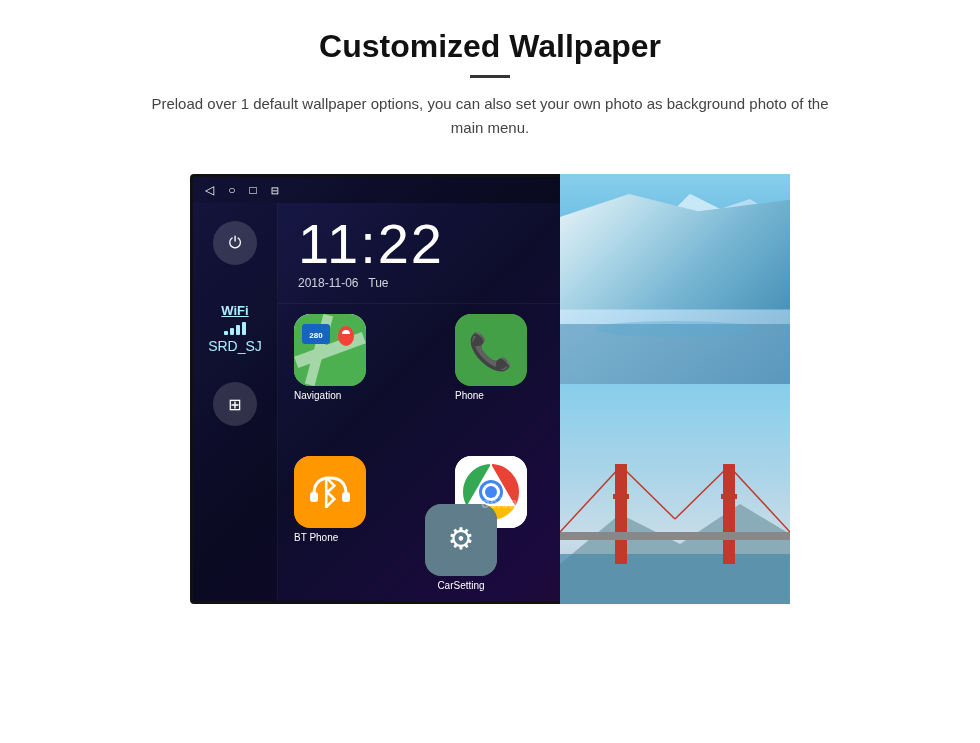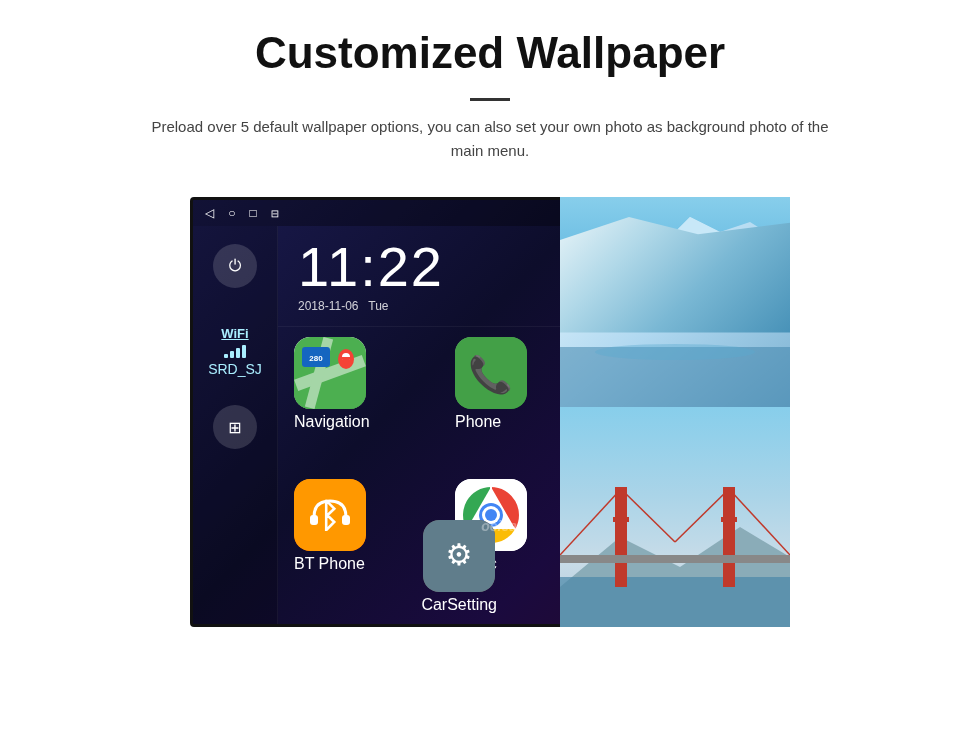--- a/index.html
+++ b/index.html
@@ -20,24 +20,24 @@
       background: #fff;
     }
 
     .header-section {
       text-align: center;
       padding: 28px 40px 16px;
       width: 100%;
     }
 
     .page-title {
-      font-size: 44px;
+      font-size: 32px;
       font-weight: 900;
       color: #111;
-      margin-bottom: 20px;
+      margin-bottom: 10px;
     }
 
     .title-divider {
       width: 40px;
       height: 3px;
       background: #333;
       margin: 0 auto 14px;
     }
 
     .page-description {
@@ -269,21 +269,21 @@
       display: flex;
       align-items: center;
       justify-content: center;
       font-size: 32px;
       position: relative;
       overflow: hidden;
     }
 
     .app-label {
       color: #fff;
-      font-size: 16px;
+      font-size: 10px;
       text-align: center;
     }
 
     
     .nav-icon {
       background: linear-gradient(145deg, #e8f4e8 0%, #c8e6c8 50%, #a0d4a0 100%);
     }
 
     .nav-icon::before {
       content: '';
@@ -394,21 +394,21 @@
     }
   </style>
 </head>
 <body>
 
 <div class="page-container">
 
   <div class="header-section">
     <h1 class="page-title">Customized Wallpaper</h1>
     <div class="title-divider"></div>
-    <p class="page-description">Preload over 5 default wallpaper options, you can also set your own photo as background photo of the main menu.</p>
+    <p class="page-description">Preload over 1 default wallpaper options, you can also set your own photo as background photo of the main menu.</p>
   </div>
 
   <div class="device-wrapper">
 
     <div class="android-screen">
 
       <div class="status-bar">
         <div class="status-bar-left">
           <span class="status-icon">◁</span>
           <span class="status-icon">○</span>

